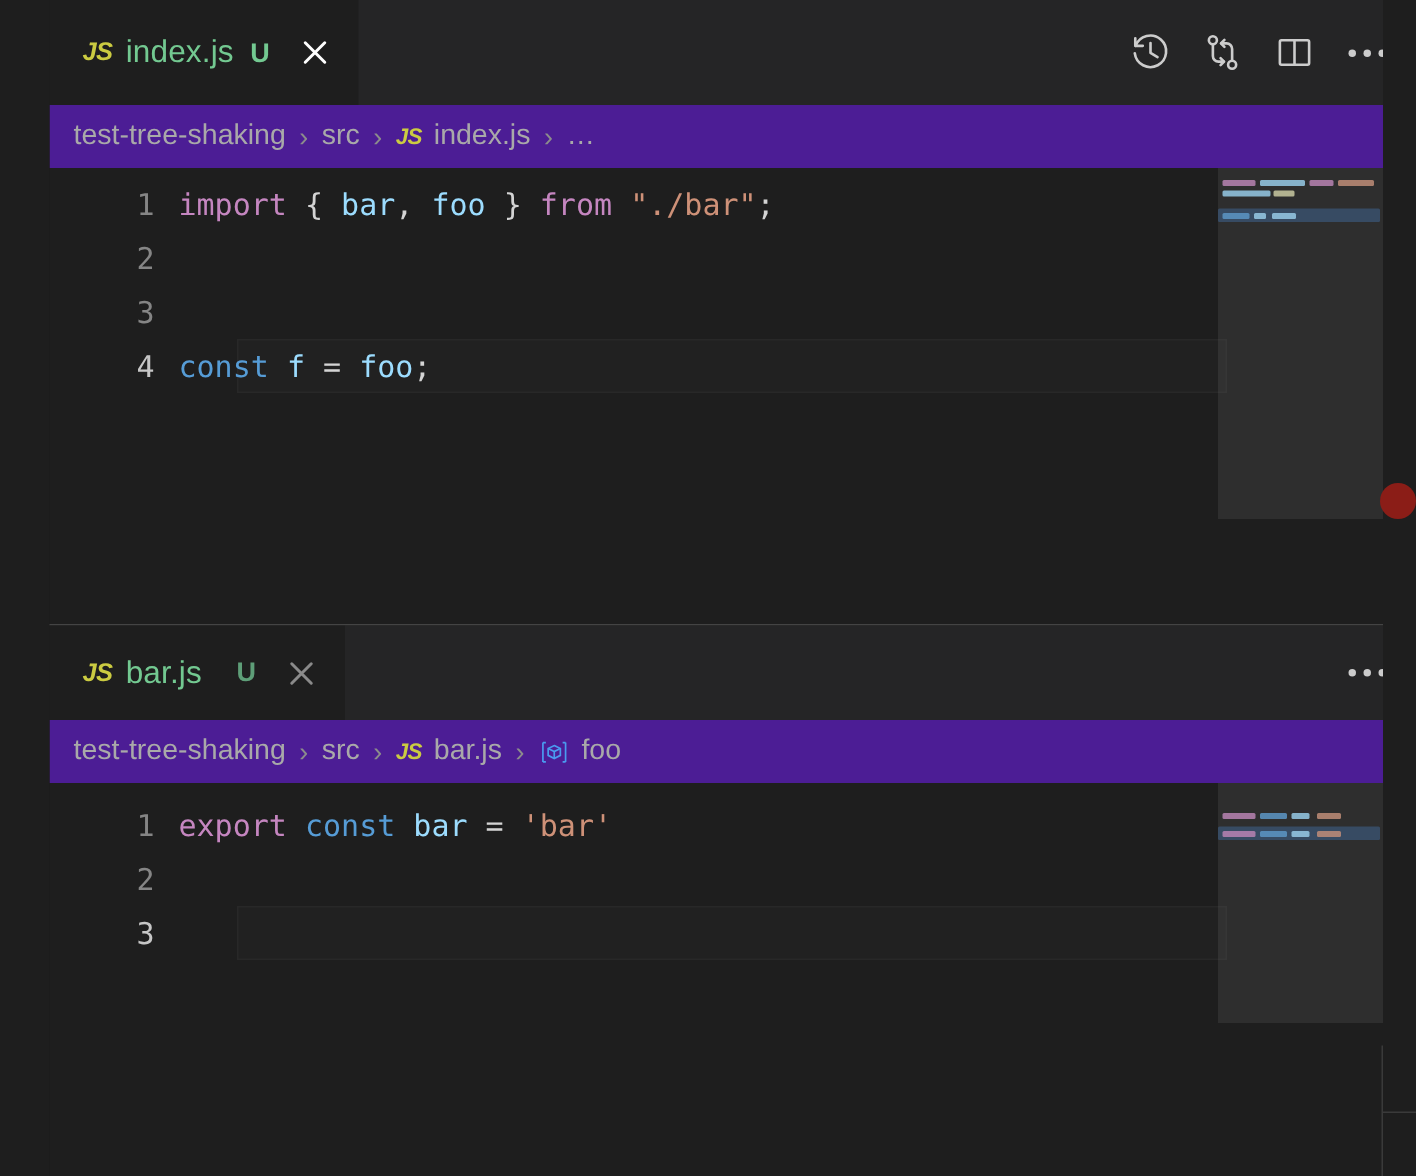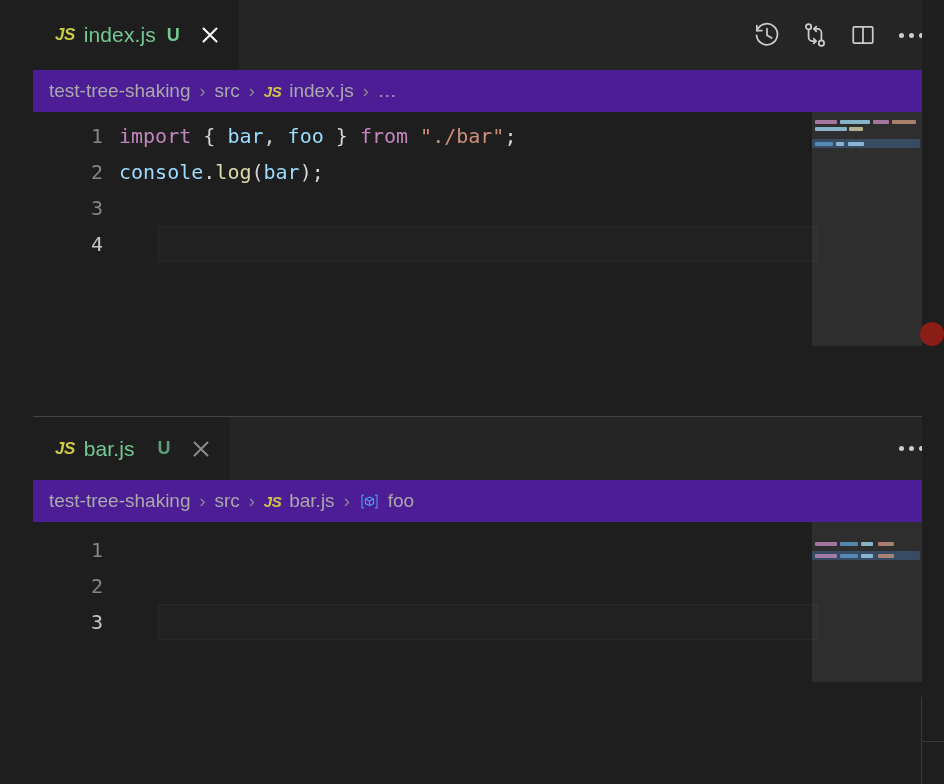--- a/index.html
+++ b/index.html
@@ -404,31 +404,31 @@
       <div class="code-area">
         <div class="code-lines" style="top:6px">
 
           <div class="code-line">
             <span class="gutter">1</span>
             <span class="content"><span class="t-kw">import</span><span class="t-punc"> </span><span class="t-punc">{</span><span class="t-punc"> </span><span class="t-var">bar</span><span class="t-punc">,</span><span class="t-punc"> </span><span class="t-var">foo</span><span class="t-punc"> </span><span class="t-punc">}</span><span class="t-punc"> </span><span class="t-kw">from</span><span class="t-punc"> </span><span class="t-str">"./bar"</span><span class="t-punc">;</span></span>
           </div>
 
           <div class="code-line">
             <span class="gutter">2</span>
-            <span class="content"><span class="t-var">console</span><span class="t-punc">.</span><span class="t-fn">log</span><span class="t-punc">(</span><span class="t-var">bar</span><span class="t-punc">)</span><span class="t-punc">;</span></span>
           </div>
 
           <div class="code-line">
             <span class="gutter">3</span>
             <span class="content"></span>
           </div>
 
           <div class="code-line current">
             <span class="cur-highlight"></span>
             <span class="gutter">4</span>
+            <span class="content"><span class="t-decl">const</span><span class="t-punc"> </span><span class="t-var">f</span><span class="t-punc"> </span><span class="t-op">=</span><span class="t-punc"> </span><span class="t-var">foo</span><span class="t-punc">;</span></span>
           </div>
 
         </div>
 
         <div class="minimap">
           <div class="mm-seg" style="left:3px;  top:8px;  width:22px; background:#c586c0"></div>
           <div class="mm-seg" style="left:28px; top:8px;  width:30px; background:#9cdcfe"></div>
           <div class="mm-seg" style="left:61px; top:8px;  width:16px; background:#c586c0"></div>
           <div class="mm-seg" style="left:80px; top:8px;  width:24px; background:#ce9178"></div>
           <div class="mm-seg" style="left:3px;  top:15px; width:32px; background:#9cdcfe"></div>
@@ -499,20 +499,21 @@
           </span>
           <span>foo</span>
         </span>
       </div>
 
       <div class="code-area">
         <div class="code-lines" style="top:10px">
 
           <div class="code-line">
             <span class="gutter">1</span>
+            <span class="content"><span class="t-kw">export</span><span class="t-punc"> </span><span class="t-decl">const</span><span class="t-punc"> </span><span class="t-var">bar</span><span class="t-punc"> </span><span class="t-op">=</span><span class="t-punc"> </span><span class="t-str">'bar'</span></span>
           </div>
 
           <div class="code-line">
             <span class="gutter">2</span>
             <span class="content"></span>
           </div>
 
           <div class="code-line current">
             <span class="cur-highlight"></span>
             <span class="gutter">3</span>

